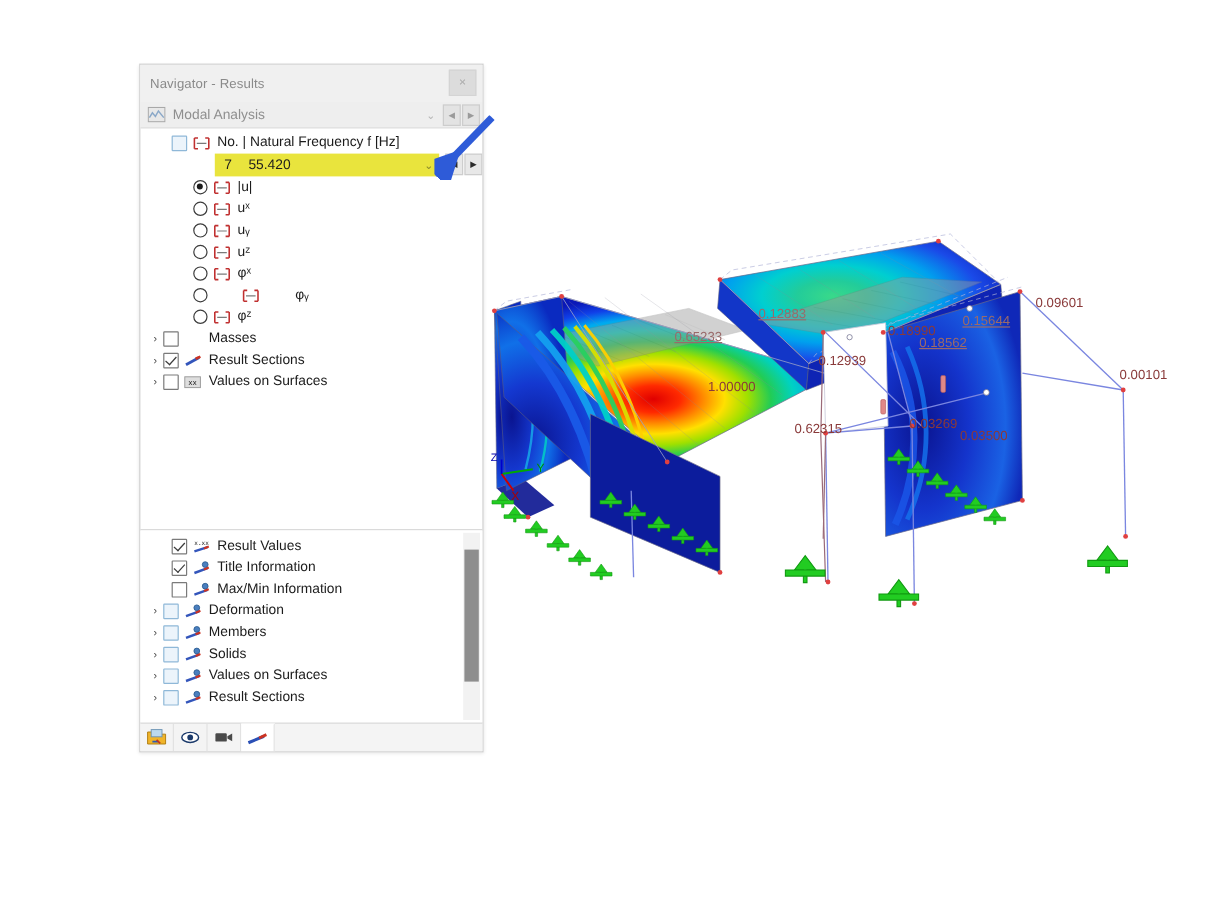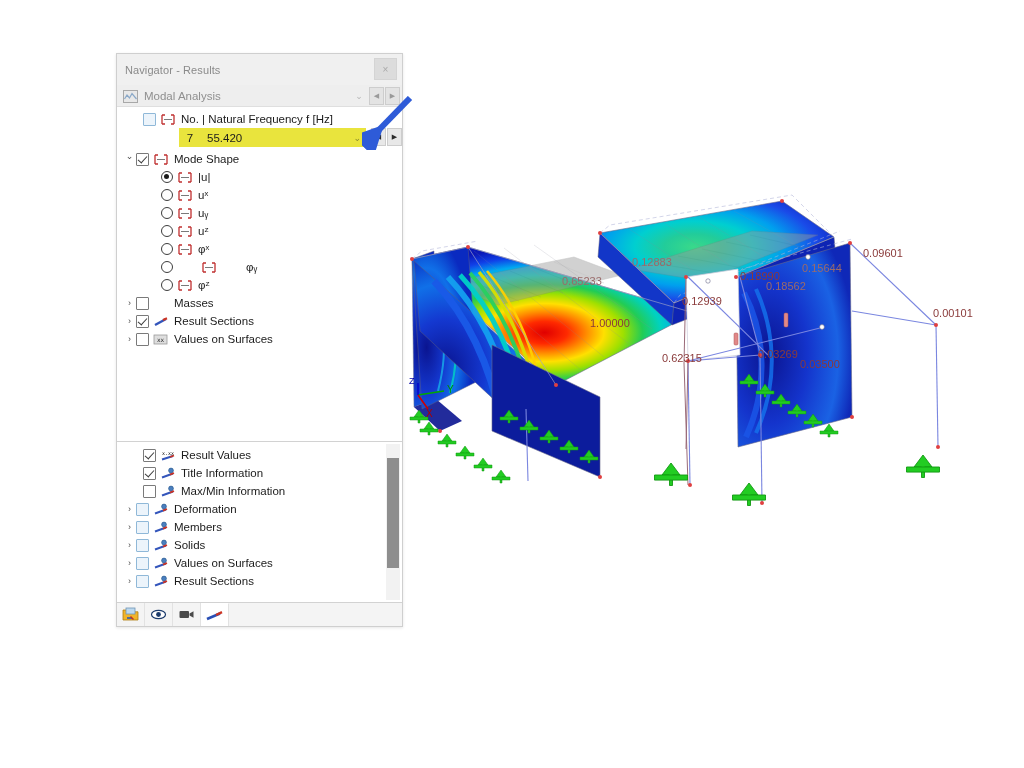--- a/index.html
+++ b/index.html
@@ -140,21 +140,21 @@
 
   
   #annot-arrow { position: absolute; left: 362px; top: 96px; width: 52px; height: 54px; }
 
   
   #viewport { position: absolute; left: 404px; top: 185px; width: 620px; height: 340px; }
   .vlabel {
     position: absolute; font-size: 11px; color: #8a3a3a;
     font-family: "Liberation Sans", sans-serif; white-space: nowrap;
   }
-  .vlabel.faded { color: #9a6a6a; }
+  .vlabel.faded { color: #9a6a6a; text-decoration: underline; }
 </style>
 </head>
 <body>
 
 <div id="root">
 
   <div id="navigator">
 
     <div class="nav-titlebar">
       <span class="nav-title">Navigator - Results</span>
@@ -192,31 +192,20 @@
       <div class="freq-row">
         <span class="freq-no">7</span>
         <span class="freq-val">55.420</span>
         <span class="freq-caret">⌄</span>
         <div class="freq-spins">
           <div class="spin-btn dark">◀</div>
           <div class="spin-btn dark">▶</div>
         </div>
       </div>
 
-      <div class="trow" style="margin-top:3px;">
-        <span class="twist open"></span>
-        <span class="cbox checked"></span>
-        <span class="mico">
-          <svg width="16" height="13" viewBox="0 0 16 13">
-            <path d="M2 2 L2 11 M2 2 L5 2 M2 11 L5 11 M14 2 L14 11 M14 2 L11 2 M14 11 L11 11" stroke="#c03030" stroke-width="1.3" fill="none"></path>
-            <path d="M4 6.5 L12 6.5" stroke="#7a7a7a" stroke-width="1" fill="none"></path>
-          </svg>
-        </span>
-        <span class="tlabel">Mode Shape</span>
-      </div>
 
       <div class="trow" style="padding-left:44px;">
         <span class="radio sel"></span>
         <span class="mico">
           <svg width="16" height="13" viewBox="0 0 16 13">
               <path d="M2 2 L2 11 M2 2 L5 2 M2 11 L5 11 M14 2 L14 11 M14 2 L11 2 M14 11 L11 11" stroke="#c03030" stroke-width="1.3" fill="none"></path>
               <path d="M4 6.5 L12 6.5" stroke="#7a7a7a" stroke-width="1"></path>
             </svg>
         </span>
         <span class="tlabel">|u|</span>

